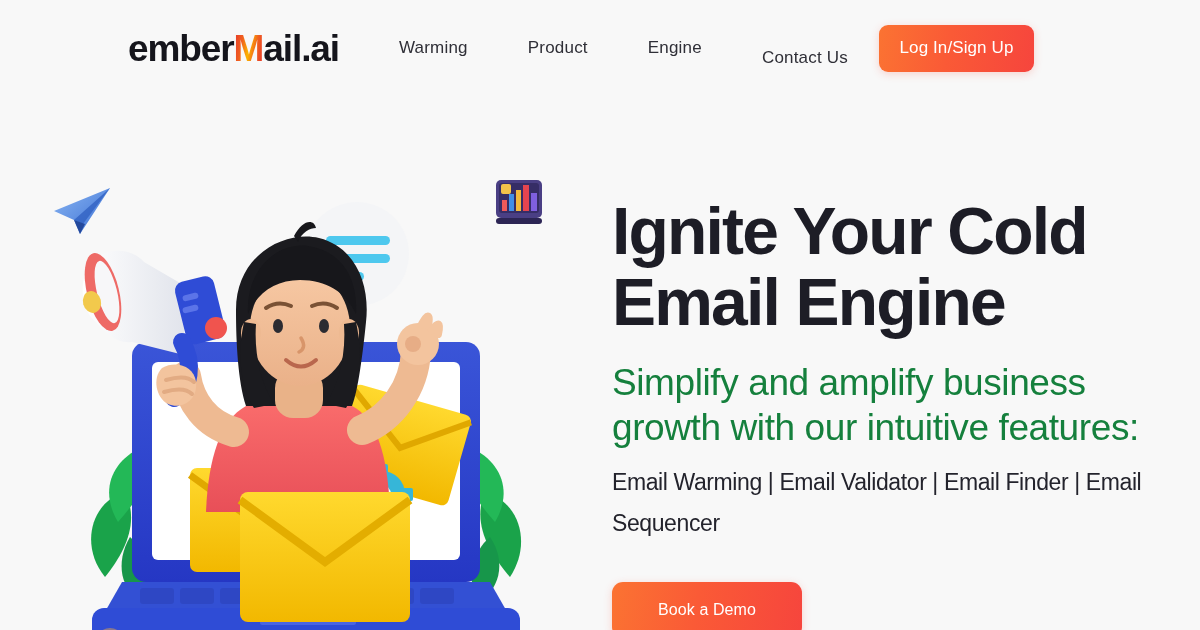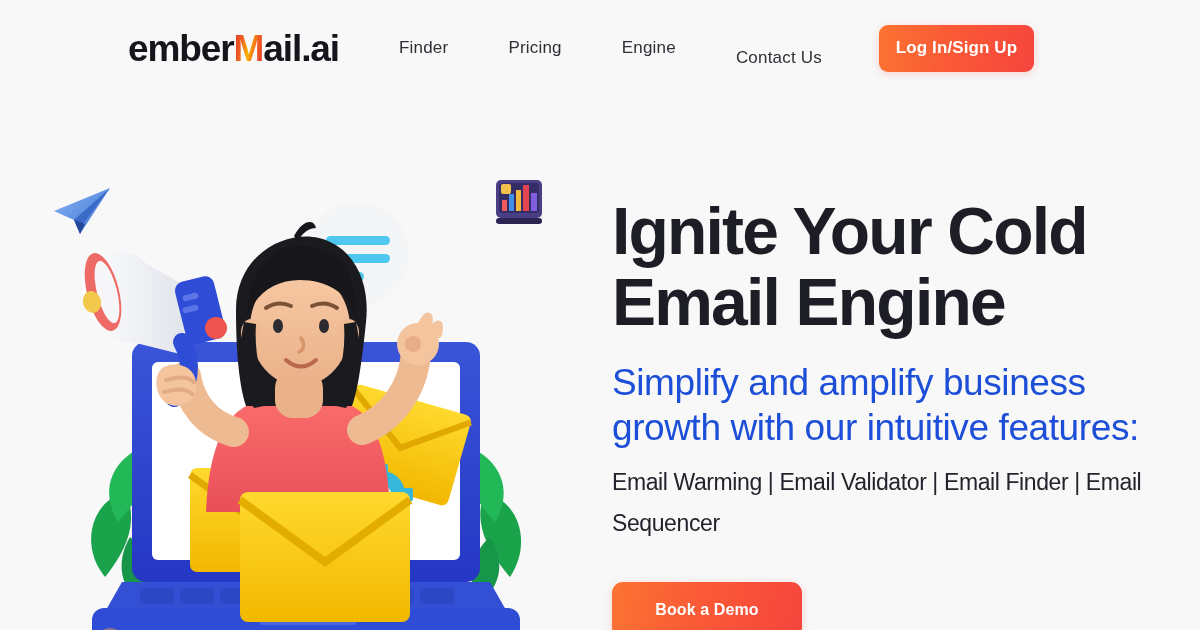--- a/index.html
+++ b/index.html
@@ -72,21 +72,21 @@
   }
   .btn-gradient {
     display: inline-flex;
     align-items: center;
     justify-content: center;
     background: linear-gradient(100deg,#fb7332 0%,#fa5a36 45%,#f6453d 100%);
     color: #ffffff;
     border: none;
     border-radius: 9px;
     font-family: "Liberation Sans", sans-serif;
-    font-weight: 700;
+    font-weight: 400;
     cursor: pointer;
     white-space: nowrap;
     box-shadow: 0 2px 8px rgba(246,76,58,.22);
   }
   .btn-login {
     width: 155px;
     height: 47px;
     font-size: 17px;
     letter-spacing: .1px;
   }
@@ -118,21 +118,21 @@
     letter-spacing: -1.8px;
     color: #1d1d26;
     margin: 0;
     white-space: pre-line;
   }
   .subhead {
     font-size: 37px;
     line-height: 45px;
     font-weight: 400;
     letter-spacing: -.4px;
-    color: #1d4ed8;
+    color: #15803d;
     margin: 22px 0 8px 0;
     white-space: pre-line;
   }
   .features {
     font-size: 23px;
     line-height: 41px;
     font-weight: 400;
     letter-spacing: -.4px;
     color: #23232c;
     margin: 12px 0 0 0;
@@ -162,22 +162,22 @@
 
   <header class="site-header">
 
     <div class="logo">
       <span>ember</span>
         <span class="logo-m">M</span>
         <span>ail.ai</span>
     </div>
 
     <nav class="nav">
-      <a class="nav-link">Finder</a>
-      <a class="nav-link">Pricing</a>
+      <a class="nav-link">Warming</a>
+      <a class="nav-link">Product</a>
       <a class="nav-link">Engine</a>
       <a class="nav-link">Contact Us</a>
     </nav>
 
     <div class="header-cta">
       <button class="btn-gradient btn-login">Log In/Sign Up</button>
     </div>
 
   </header>
 

